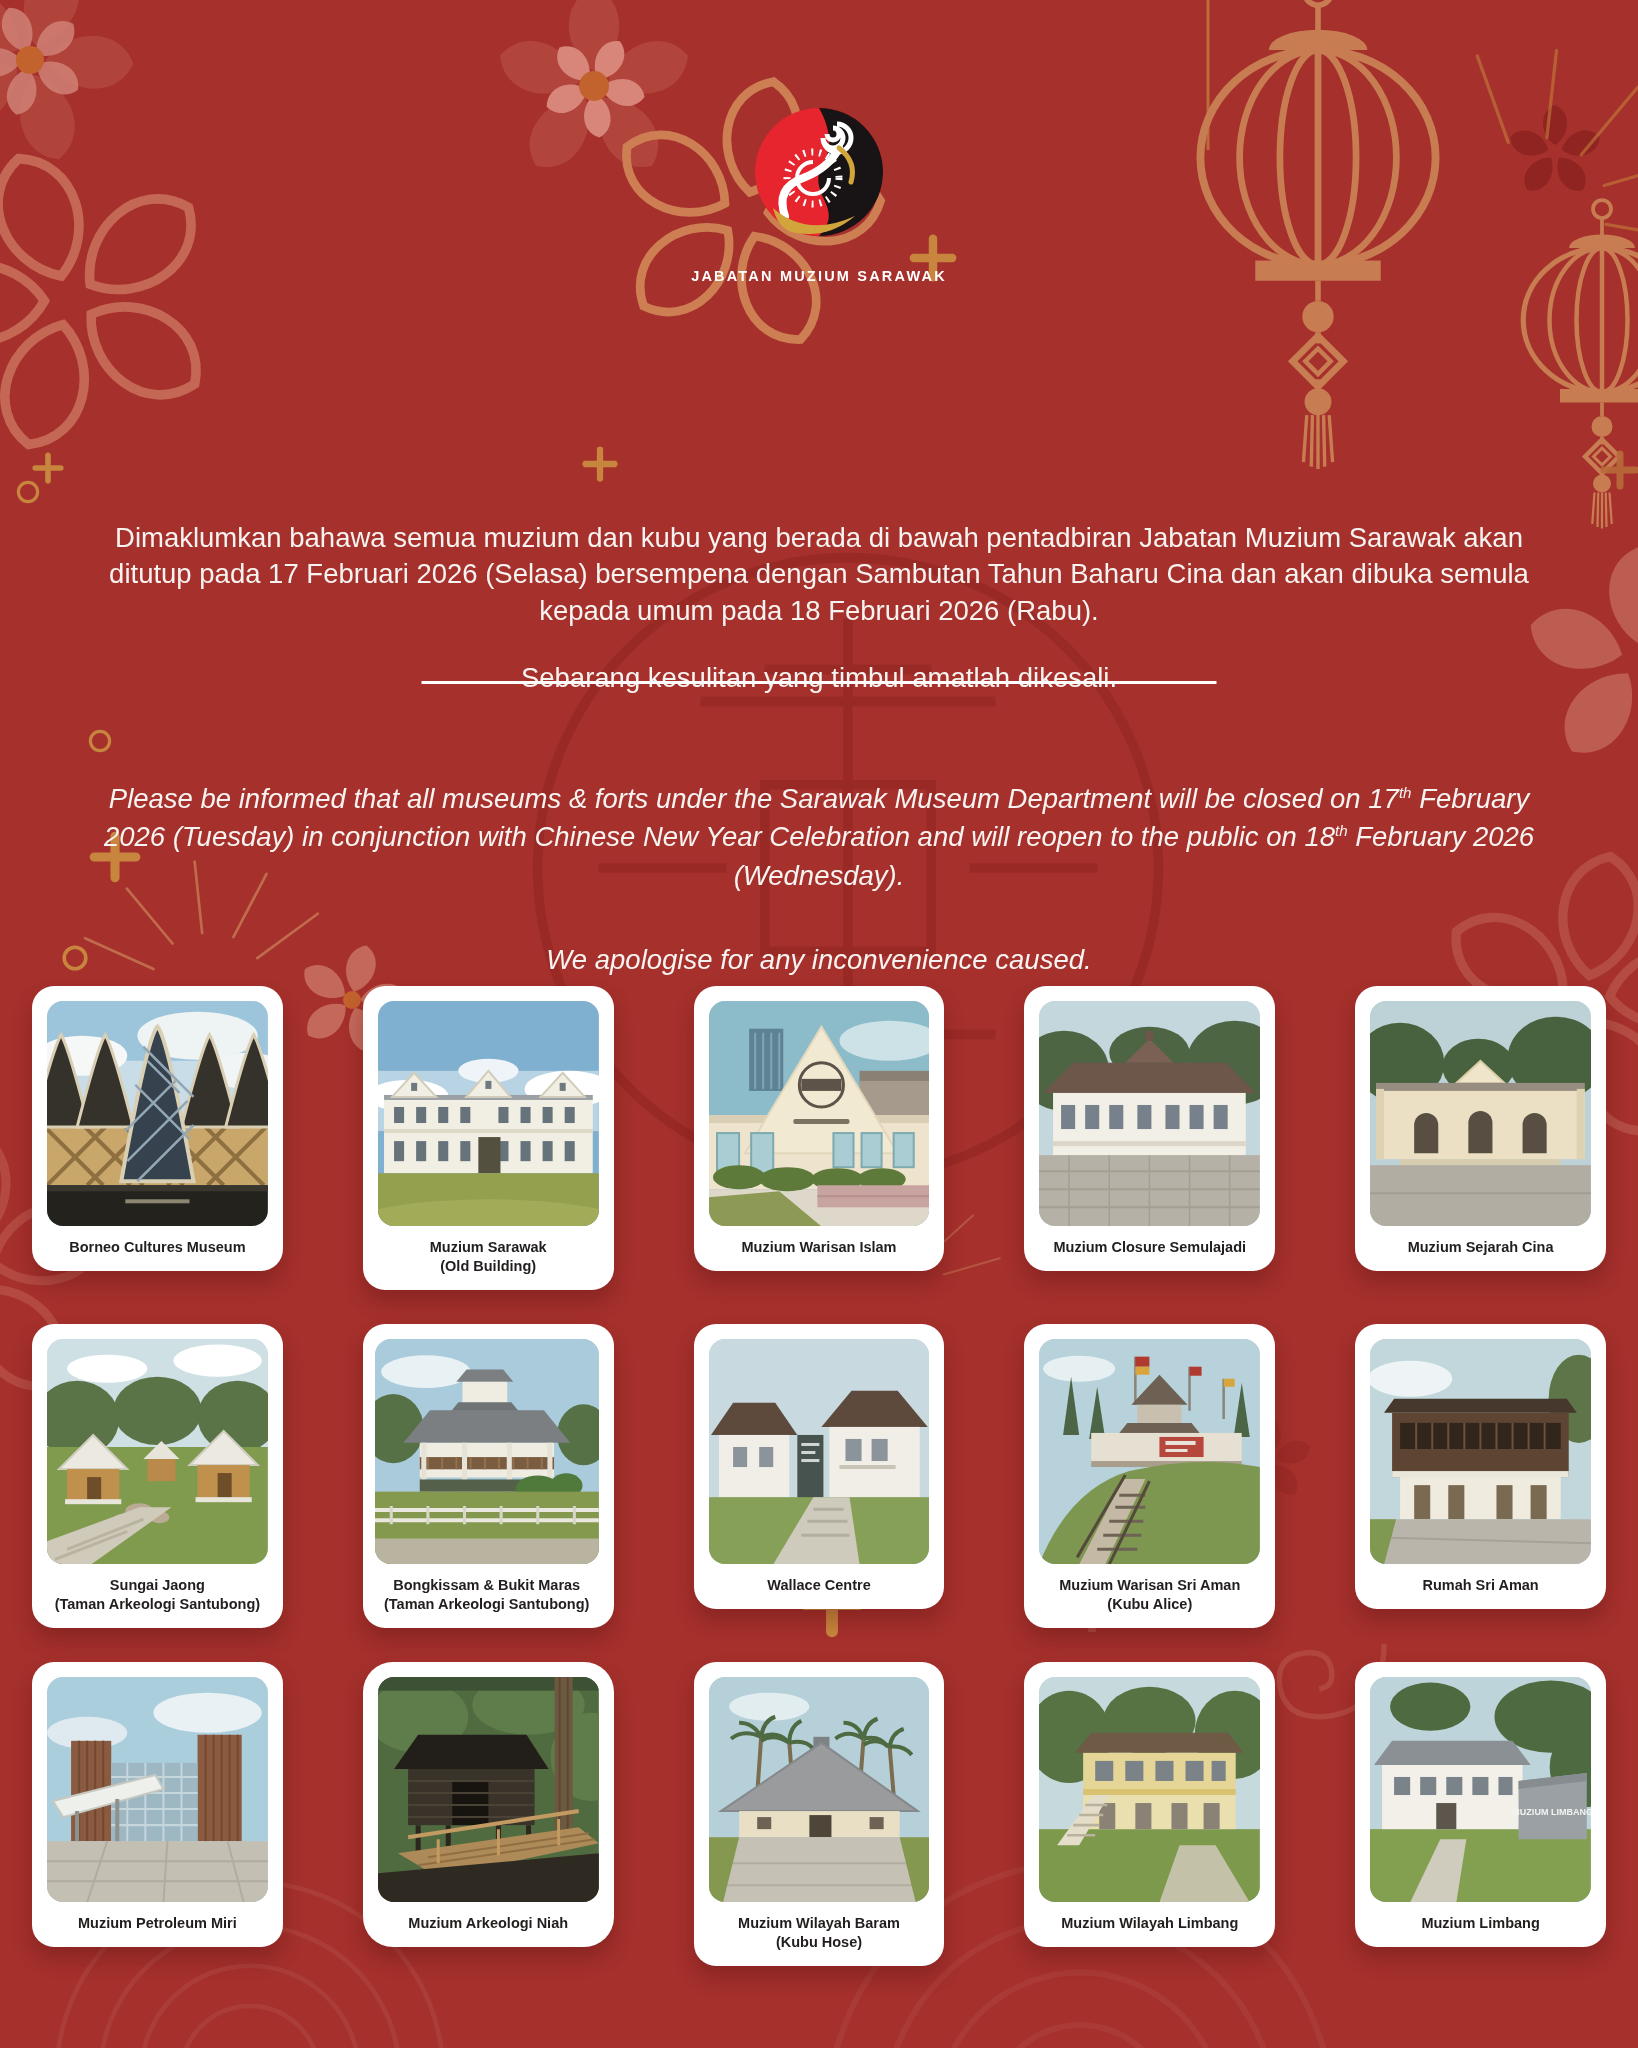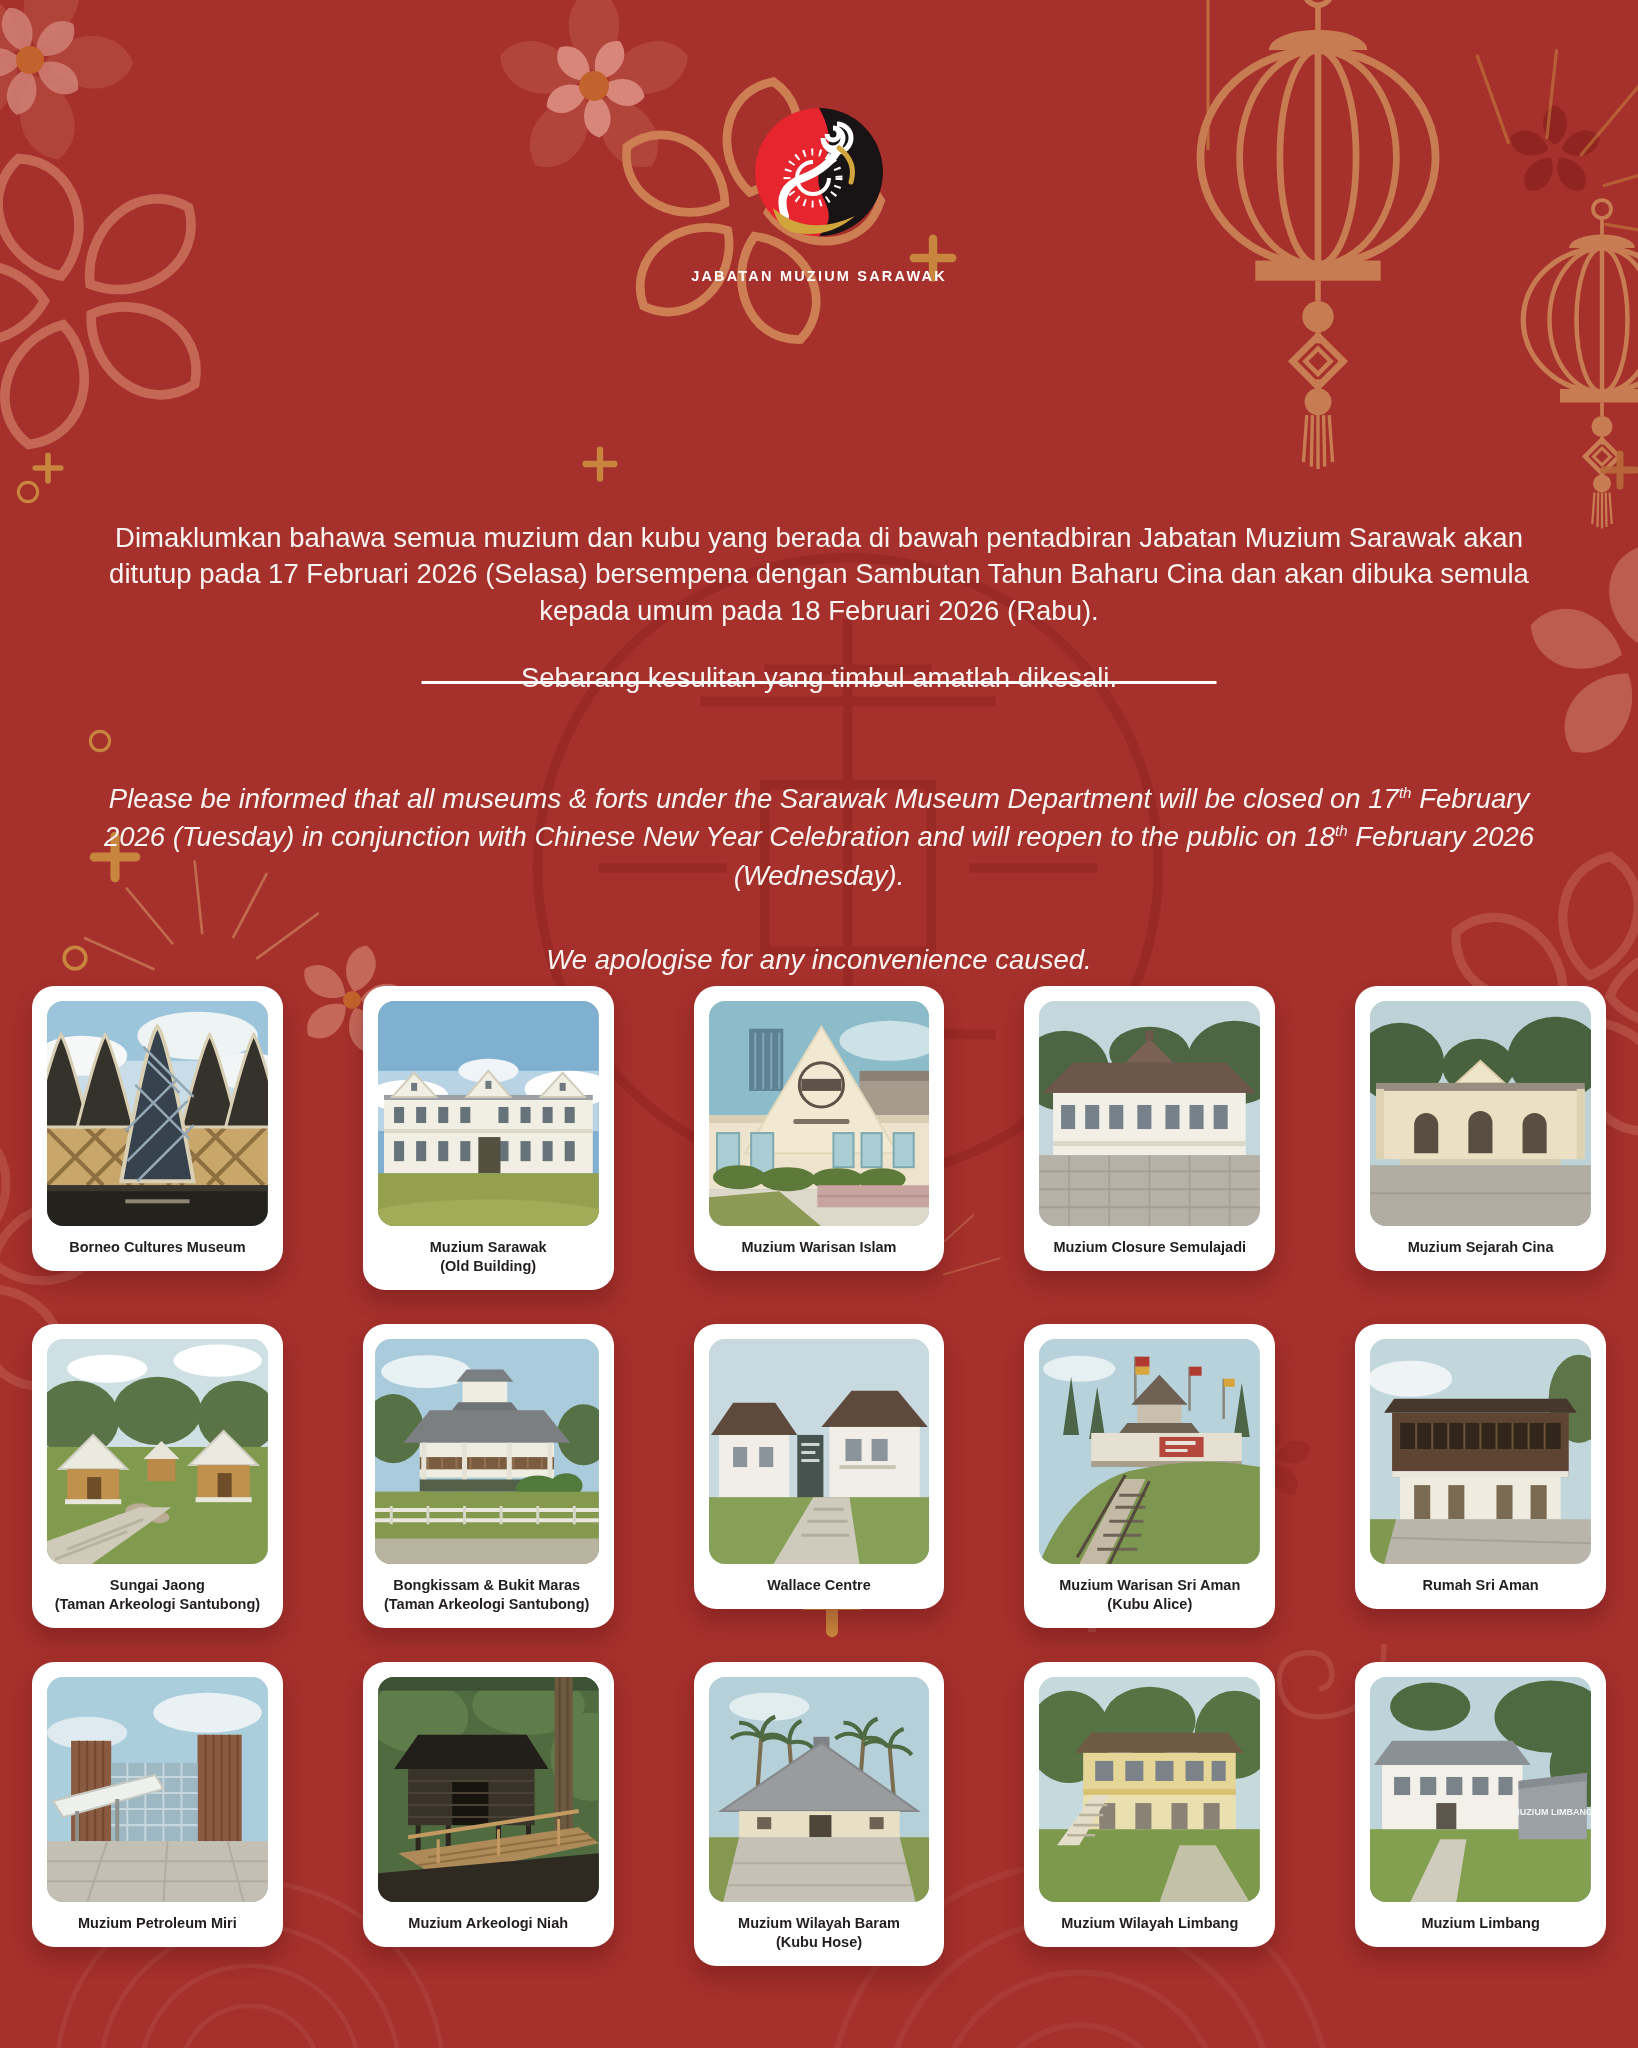--- a/index.html
+++ b/index.html
@@ -483,21 +483,21 @@
 <path d="M64 100H150M64 116H150M64 132H150M64 148H150M80 86V164M98 86V164M116 86V164M134 86V164" stroke="#c5d6dd" stroke-width="2"></path>
 <path d="M6 124 L108 98 L116 112 L16 140 Z" fill="#eef0ec" stroke="#c6c9c2" stroke-width="2"></path>
 <path d="M30 134 V168 M70 122 V168" stroke="#8f928c" stroke-width="4"></path>
 <rect y="164" width="220" height="61" fill="#c3bfb3"></rect>
 <path d="M0 184 H220 M0 204 H220" stroke="#b1ac9f" stroke-width="2"></path>
 <path d="M60 164 L40 225 M120 164 L116 225 M180 164 L196 225" stroke="#b1ac9f" stroke-width="2"></path>
           </svg>
         </div>
         <figcaption class="card-label">Muzium Petroleum Miri</figcaption>
       </figure>
-      <figure class="card" style="margin: 0px;">
+      <figure class="card" style="margin: 0px; border-radius: 30px;">
         <div class="photo">
           <svg viewBox="0 0 220 225" preserveAspectRatio="xMidYMid slice">
             <rect width="220" height="225" fill="#516b41"></rect>
 <g fill="#5f7d4b">
               <ellipse cx="40" cy="40" rx="50" ry="36"></ellipse>
               <ellipse cx="150" cy="28" rx="56" ry="30"></ellipse>
               <ellipse cx="212" cy="80" rx="40" ry="44"></ellipse>
             </g>
 <rect width="220" height="14" fill="#3d5234"></rect>
 <rect x="176" y="0" width="18" height="160" fill="#6d5940"></rect>

